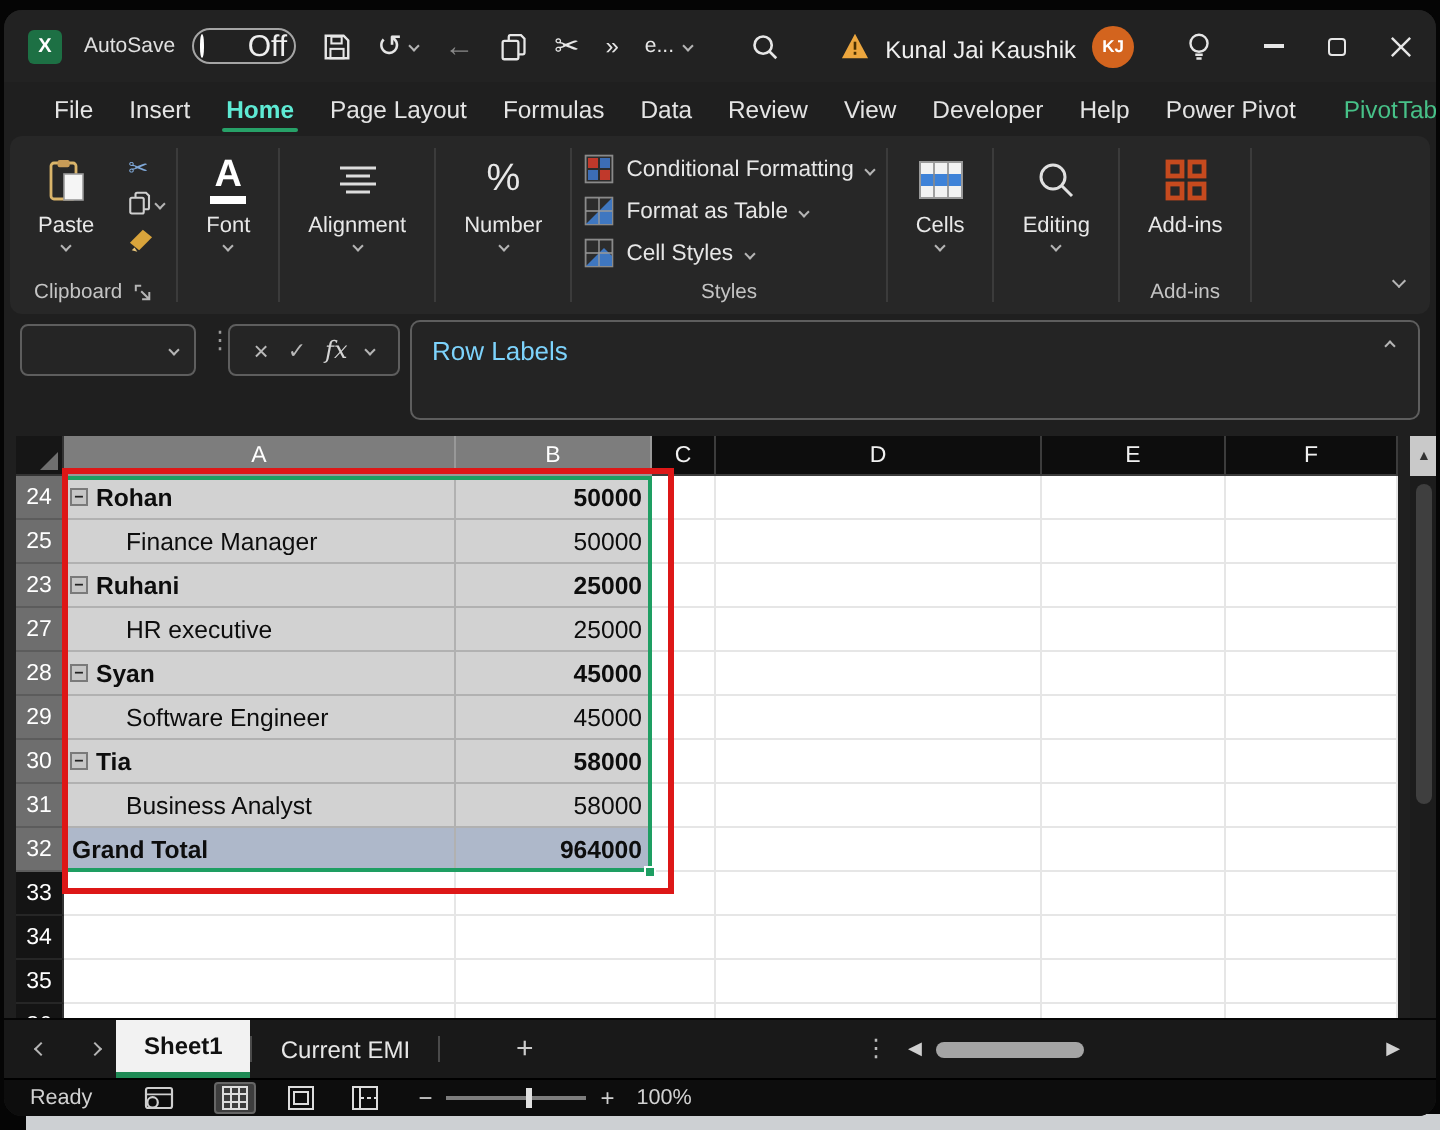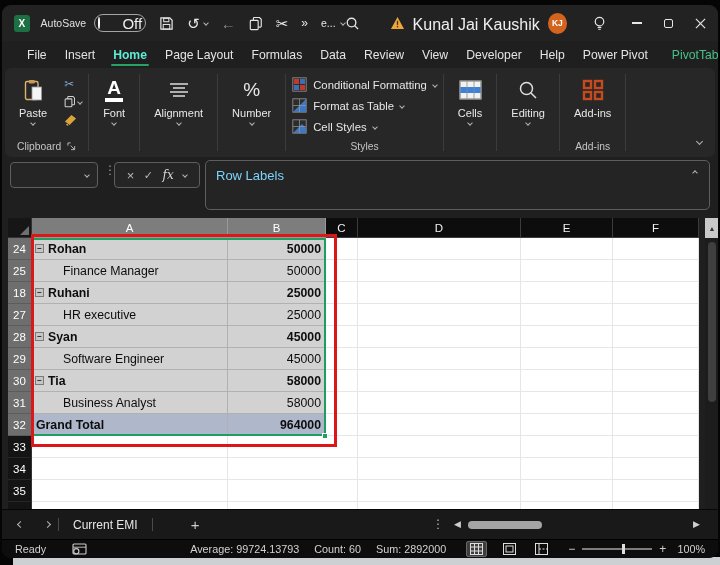--- a/index.html
+++ b/index.html
@@ -17,21 +17,21 @@
 .toggle-state{font-size:15px;margin-left:22px;color:#eee;}
 .tbtn{display:flex;align-items:center;justify-content:center;background:none;border:none;color:#e6e6e6;cursor:pointer;font-size:14px;padding:0;}
 .glyph{font-size:15px;line-height:1;}
 .dim{color:#8a8a8a;}
 .chv{display:inline-block;width:5px;height:5px;border-left:1.4px solid #b5b5b5;border-bottom:1.4px solid #b5b5b5;transform:rotate(-45deg);}
 .chv.up{transform:rotate(135deg);}
 .chv.left{transform:rotate(45deg);}
 .chv.right{transform:rotate(-135deg);}
 .chv.sm{width:4px;height:4px;}
 .search-btn{margin-left:auto;margin-right:30px;}
-.user-name{font-size:16px;margin:4px 8px 0 8px;color:#efefef;white-space:nowrap;text-align:right;}
+.user-name{font-size:12px;margin:4px 8px 0 8px;color:#efefef;white-space:nowrap;text-align:right;}
 .avatar{width:21px;height:21px;border-radius:50%;background:#d3641e;color:#fff;font-size:8.5px;font-weight:bold;display:flex;align-items:center;justify-content:center;}
 .bulb{margin:0 26px;}
 .winbtn{margin-left:22px;}
 .min-bar{width:10px;height:1.5px;background:#e6e6e6;display:inline-block;}
 .max-box{width:9px;height:9px;border:1.3px solid #e6e6e6;border-radius:2px;display:inline-block;}
 
 .menubar{height:27px;display:flex;align-items:center;padding-left:16px;font-size:12.2px;color:#e4e4e4;flex:0 0 27px;}
 .mtab{padding:0 9px;height:100%;display:flex;align-items:center;position:relative;cursor:pointer;white-space:nowrap;}
 .mtab.active{font-weight:bold;color:#5eead4;}
 .mtab.active::after{content:"";position:absolute;left:7px;right:7px;bottom:2px;height:2.5px;border-radius:2px;background:#27a168;}
@@ -452,21 +452,21 @@
       <div class="cell cA wA">
           <span>Finance Manager</span>
         </div>
       <div class="cell cB wB">50000</div>
       <div class="cell rest wC"></div>
         <div class="cell rest wD"></div>
         <div class="cell rest wE"></div>
         <div class="cell rest wF"></div>
     </div>
     <div class="grow data grp">
-      <div class="rn">18</div>
+      <div class="rn">23</div>
       <div class="cell cA wA">
           <span class="cbox">−</span>
           <span>Ruhani</span>
         </div>
       <div class="cell cB wB">25000</div>
       <div class="cell rest wC"></div>
         <div class="cell rest wD"></div>
         <div class="cell rest wE"></div>
         <div class="cell rest wF"></div>
     </div>
@@ -583,20 +583,23 @@
       <div class="cap">▲</div>
       <div class="vthumb"></div>
     </div>
   </div>
 
   <div class="tabbar">
     <div class="nav-arrows">
       <span class="chv left"></span>
       <span class="chv right"></span>
     </div>
+    <div class="sheettab active">
+        <span>Sheet1</span>
+      </div>
     <div class="tsep"></div>
     <div class="sheettab">
         <span>Current EMI</span>
       </div>
     <div class="tsep"></div>
     <div class="addsheet">+</div>
     <span class="tbdots">⋮</span>
     <span class="hleft">◀</span>
     <div class="hthumb"></div>
     <span class="hright">▶</span>
@@ -604,25 +607,20 @@
 
   <div class="statusbar">
     <span class="sb-ready">Ready</span>
     <span class="macro">
       <svg width="15" height="12" viewBox="0 0 15 12">
           <rect x="1" y="1" width="13" height="10" rx="1" fill="none" stroke="#cfcfcf" stroke-width="1.1"></rect>
           <line x1="1" y1="4.2" x2="14" y2="4.2" stroke="#cfcfcf" stroke-width="0.9"></line>
           <circle cx="4.3" cy="8.2" r="2.6" fill="#0d0d0d" stroke="#cfcfcf" stroke-width="1.1"></circle>
         </svg>
     </span>
-    <div class="sb-stats">
-      <span>Average: 99724.13793</span>
-      <span>Count: 60</span>
-      <span>Sum: 2892000</span>
-    </div>
     <div class="views">
       <span class="viewbtn on">
         <svg width="13" height="12" viewBox="0 0 13 12">
             <g stroke="#ddd" stroke-width="1" fill="none">
               <rect x="0.5" y="0.5" width="12" height="11"></rect>
               <line x1="0.5" y1="4" x2="12.5" y2="4"></line>
               <line x1="0.5" y1="8" x2="12.5" y2="8"></line>
               <line x1="4.5" y1="0.5" x2="4.5" y2="11.5"></line>
               <line x1="8.5" y1="0.5" x2="8.5" y2="11.5"></line>
             </g>

